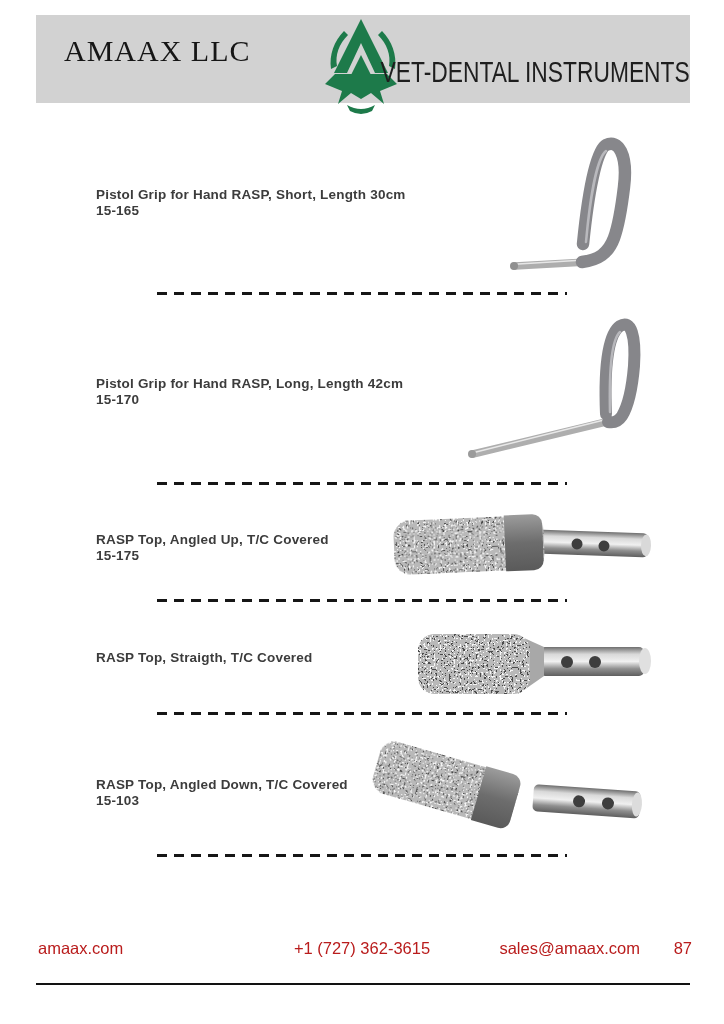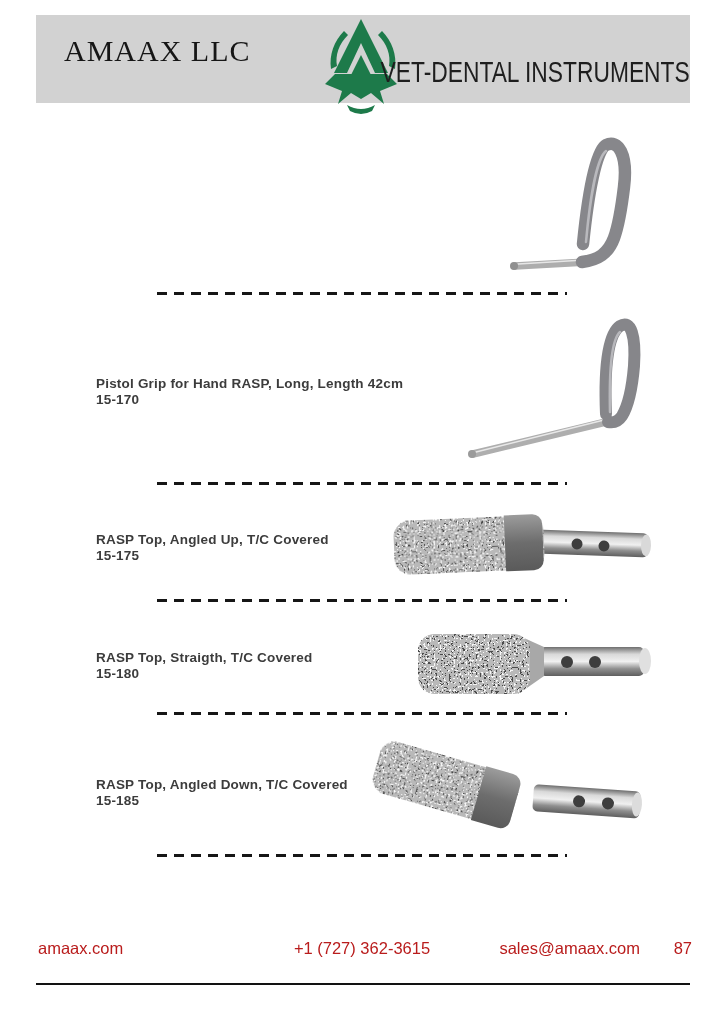--- a/index.html
+++ b/index.html
@@ -105,20 +105,24 @@
           <path d="M1,67 L11,57 L30,57 L37,50 L44,57 L63,57 L73,67 L56,74 L60,87 L47,76 L37,82 L27,76 L14,87 L18,74 Z"></path>
 
           <path d="M23,88 Q37,96 51,88 L48,94 Q37,100 26,94 Z"></path>
         </g>
       </svg>
     </div>
 
     <div class="brand-title">VET-DENTAL INSTRUMENTS</div>
   </header>
 
+  <div class="prod-label" style="top:187px">
+    <div>Pistol Grip for Hand RASP, Short, Length 30cm</div>
+    <div>15-165</div>
+  </div>
   <svg class="prod-img" style="left:458px;top:132px" width="225" height="158" viewBox="0 0 225 158">
     <path d="M120,130.5 L57,134" stroke="#adadad" stroke-width="7.5" stroke-linecap="round" fill="none"></path>
     <path d="M118,128.5 L60,132" stroke="#e6e6e6" stroke-width="1.6" stroke-linecap="round" fill="none"></path>
     <circle cx="56" cy="134" r="4" fill="#909090"></circle>
     <path d="M125,112 C130,62 138,18 148,13 C160,7 170,22 166,55 C163,80 160,95 156,106 C150,122 140,128 124,130" stroke="#87878b" stroke-width="12.5" stroke-linecap="round" fill="none"></path>
     <path d="M128,110 C132,66 139,26 148,19" stroke="#b9b9bd" stroke-width="2.5" stroke-linecap="round" fill="none"></path>
   </svg>
   <div class="divider" style="top:292px"></div>
 
   <div class="prod-label" style="top:376px">
@@ -147,35 +151,34 @@
     </g>
     <g transform="rotate(-2.5 90 47)">
       <rect x="16" y="20" width="150" height="54" rx="16" fill="#b9b9b9" filter="url(#carbide)"></rect>
       <path d="M127,19 h28 a10,10 0 0 1 10,10 v36 a10,10 0 0 1 -10,10 h-28 Z" fill="url(#darkmetal)"></path>
     </g>
   </svg>
   <div class="divider" style="top:599px"></div>
 
   <div class="prod-label" style="top:650px">
     <div>RASP Top, Straigth, T/C Covered</div>
-    <div>15-180</div>
   </div>
   <svg class="prod-img" style="left:398px;top:618px" width="262" height="92" viewBox="0 0 262 92">
     <rect x="142" y="29" width="104" height="29" rx="5" fill="url(#shaftg)"></rect>
     <ellipse cx="247" cy="43" rx="6" ry="13" fill="#e0e0e0"></ellipse>
     <circle cx="169" cy="44" r="6" fill="#3e3e3e"></circle>
     <circle cx="197" cy="44" r="6" fill="#3e3e3e"></circle>
     <polygon points="126,20 146,29 146,58 126,72" fill="#a8a8a8"></polygon>
     <rect x="20" y="16" width="112" height="60" rx="16" fill="#b9b9b9" filter="url(#carbide)"></rect>
   </svg>
   <div class="divider" style="top:712px"></div>
 
   <div class="prod-label" style="top:777px">
     <div>RASP Top, Angled Down, T/C Covered</div>
-    <div>15-185</div>
+    <div>15-103</div>
   </div>
   <svg class="prod-img" style="left:368px;top:738px" width="292" height="122" viewBox="0 0 292 122">
     <g transform="rotate(4 220 64)">
       <rect x="165" y="50" width="107" height="27" rx="5" fill="url(#shaftg)"></rect>
       <ellipse cx="269" cy="63" rx="5" ry="12" fill="#dcdcdc"></ellipse>
       <circle cx="211" cy="64" r="6" fill="#3e3e3e"></circle>
       <circle cx="240" cy="64" r="6" fill="#3e3e3e"></circle>
     </g>
     <g transform="rotate(16 75 45)">
       <rect x="6" y="18" width="144" height="54" rx="15" fill="#b9b9b9" filter="url(#carbide)"></rect>

